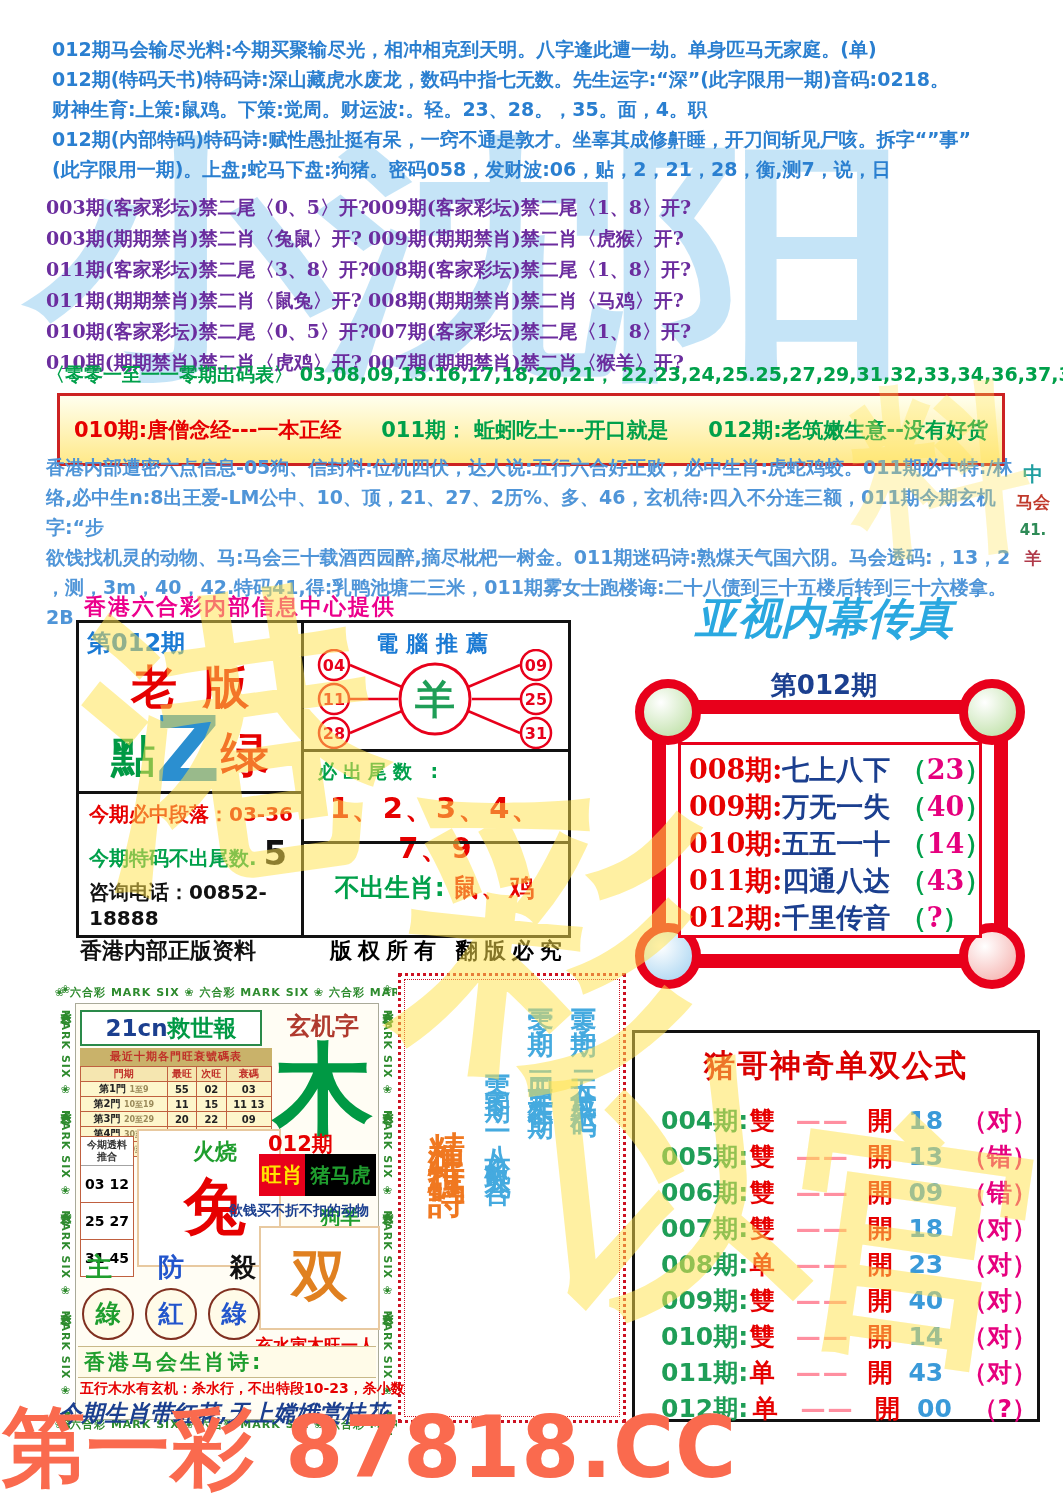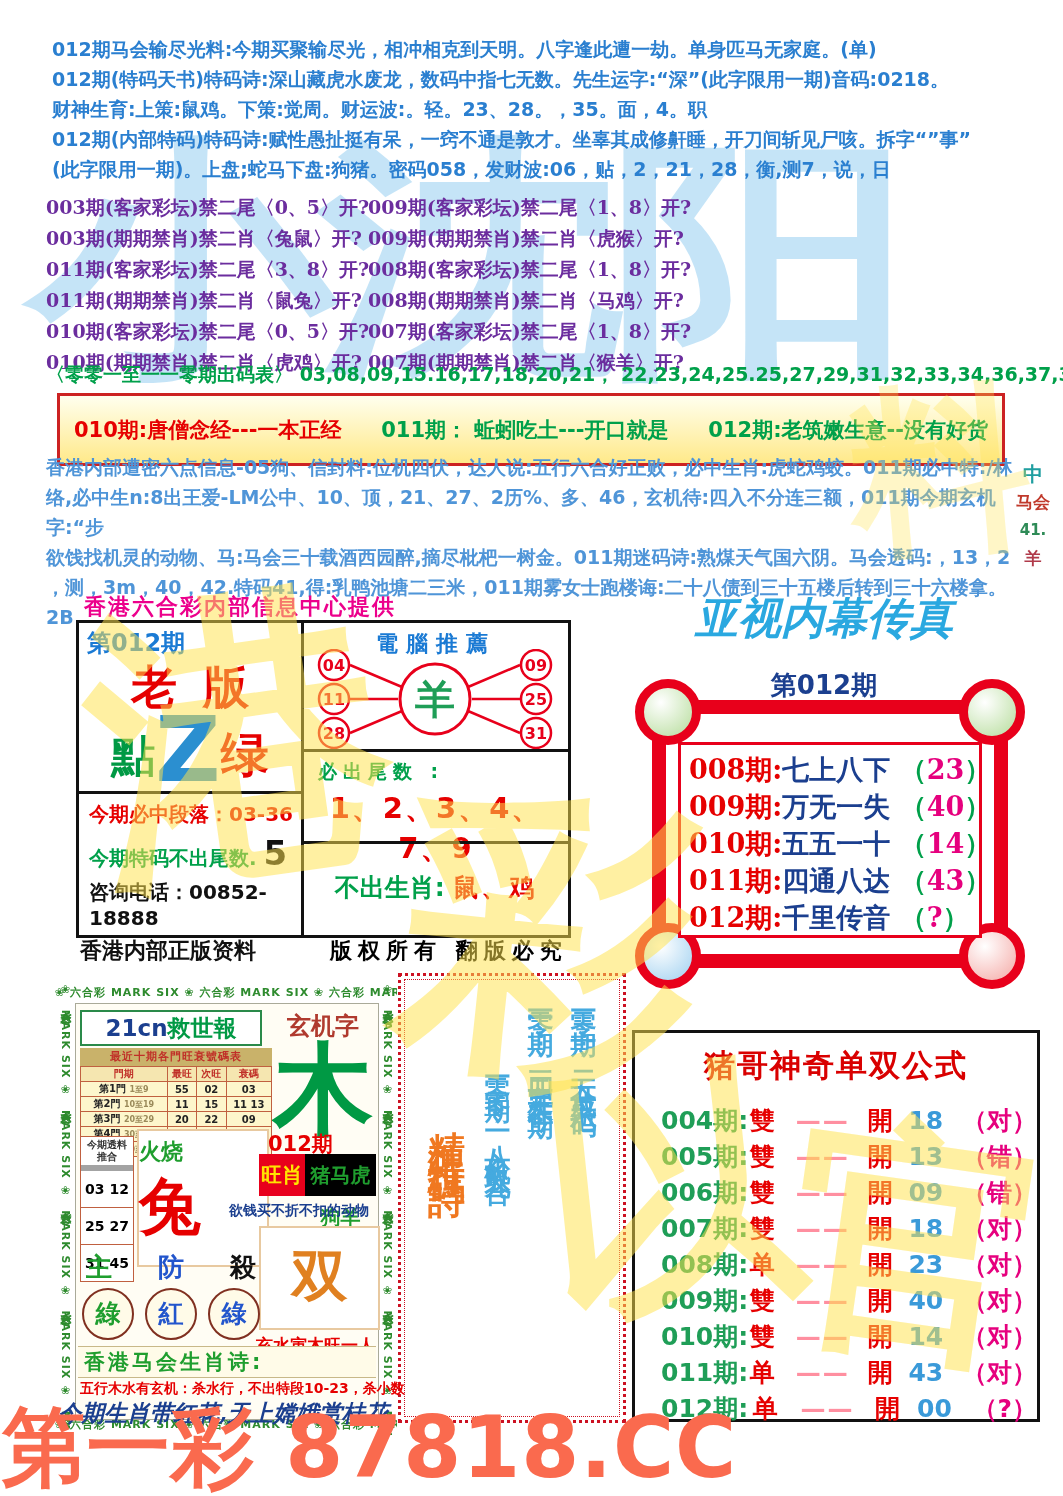--- a/index.html
+++ b/index.html
@@ -96,24 +96,24 @@
   .jsb-mu{left:196px;top:26px;width:102px;height:118px;text-align:center;color:#009944;font-size:100px;
           line-height:118px;font-weight:700;font-family:"DejaVu Serif",serif;}
   .jsb-tblT{left:4px;top:44px;width:192px;height:18px;background:#c9b26a;color:#c03028;font-size:11px;
             font-weight:800;text-align:center;line-height:18px;letter-spacing:1px;}
   .jsb-tbl{left:4px;top:62px;width:192px;border-collapse:collapse;}
   .jsb-tbl td,.jsb-tbl th{border:1px solid #c06040;font-size:10px;padding:0;height:12px;text-align:center;
             background:#fdf6cc;color:#222;font-weight:700;}
   .jsb-tbl th{color:#c03028;background:#f5e6b0;}
   .jsb-tbl .rng{color:#9a8a5a;font-size:8px;}
   .jsb-tou{left:4px;top:132px;width:52px;border:1px solid #c06040;background:#fff;text-align:center;}
-  .jsb-tou .hd{font-size:10px;font-weight:800;color:#333;line-height:12px;padding:2px 0;border-bottom:6px solid #a3a3a3;}
+  .jsb-tou .hd{font-size:10px;font-weight:800;color:#333;line-height:12px;padding:2px 0;border-bottom:1px solid #a3a3a3;}
   .jsb-tou .c{font-size:14px;font-weight:800;line-height:36px;border-bottom:1px solid #c06040;}
   .jsb-tou .c:last-child{border-bottom:none;}
-  .jsb-tu{left:61px;top:125px;width:128px;height:134px;border:2px solid #e8c9a0;background:#fff;}
+  .jsb-tu{left:61px;top:125px;width:128px;height:134px;border:2px solid #e8c9a0;background:#fff;text-align:center;padding-left:12px;}
   .jsb-tu .hs{color:#1f9e2e;font-size:22px;font-weight:800;margin-top:6px;}
   .jsb-tu .tu{color:#e60000;font-size:62px;font-weight:900;line-height:80px;font-family:"DejaVu Serif",serif;}
   .jsb-qi{left:192px;top:126px;color:#e60000;font-size:21px;font-weight:800;}
   .jsb-wx{left:183px;top:150px;width:117px;height:42px;display:flex;}
   .jsb-wx .l{width:46px;background:#e8001b;color:#ffe500;font-size:21px;font-weight:900;text-align:center;
              line-height:42px;font-family:"DejaVu Serif",serif;}
   .jsb-wx .r{flex:1;background:#000000;color:#1f9e2e;font-size:20px;font-weight:900;text-align:center;line-height:42px;}
   .jsb-yu{left:153px;top:198px;width:148px;color:#1b3f8f;font-size:14px;font-weight:800;white-space:nowrap;}
   .jsb-sh{left:183px;top:222px;width:117px;height:100px;border:2px solid #e8c9a0;background:#fff;text-align:center;}
   .jsb-sh .s{color:#e08020;font-size:56px;font-weight:900;line-height:96px;}

